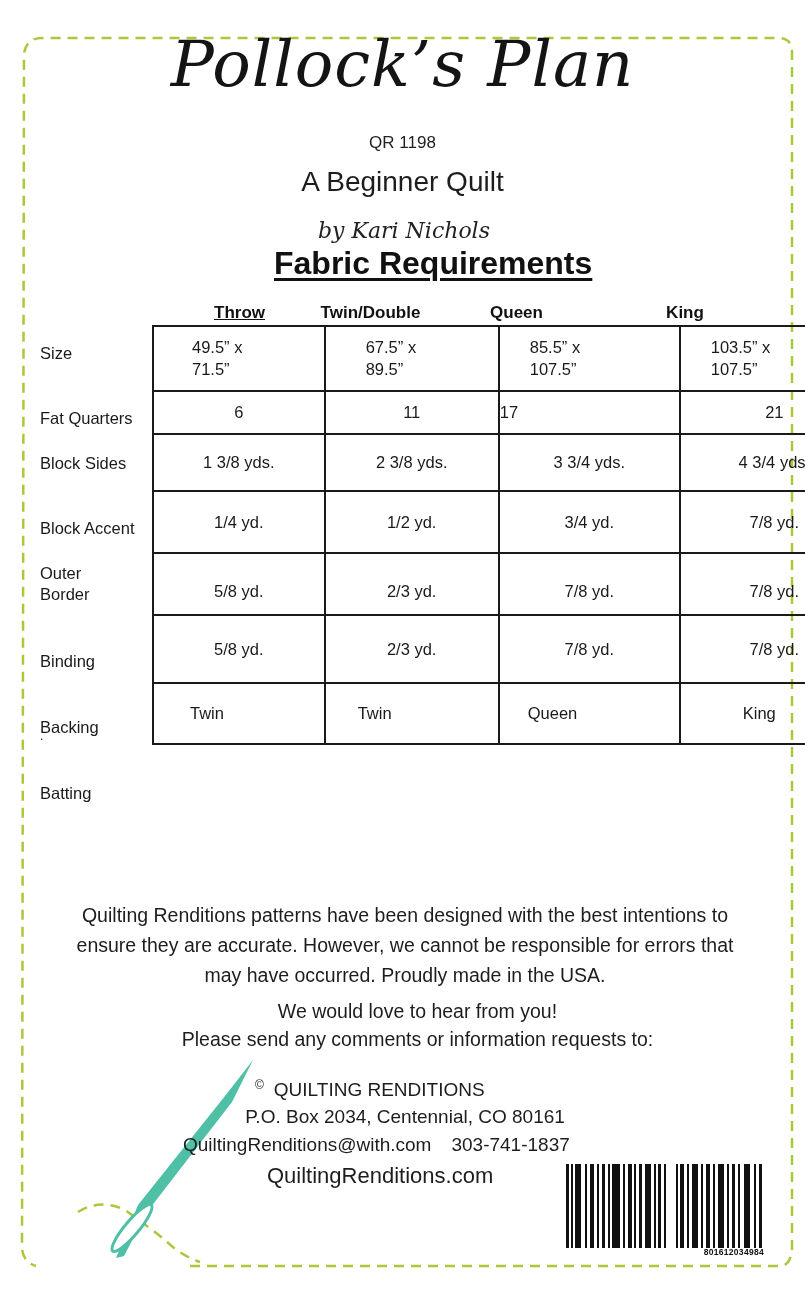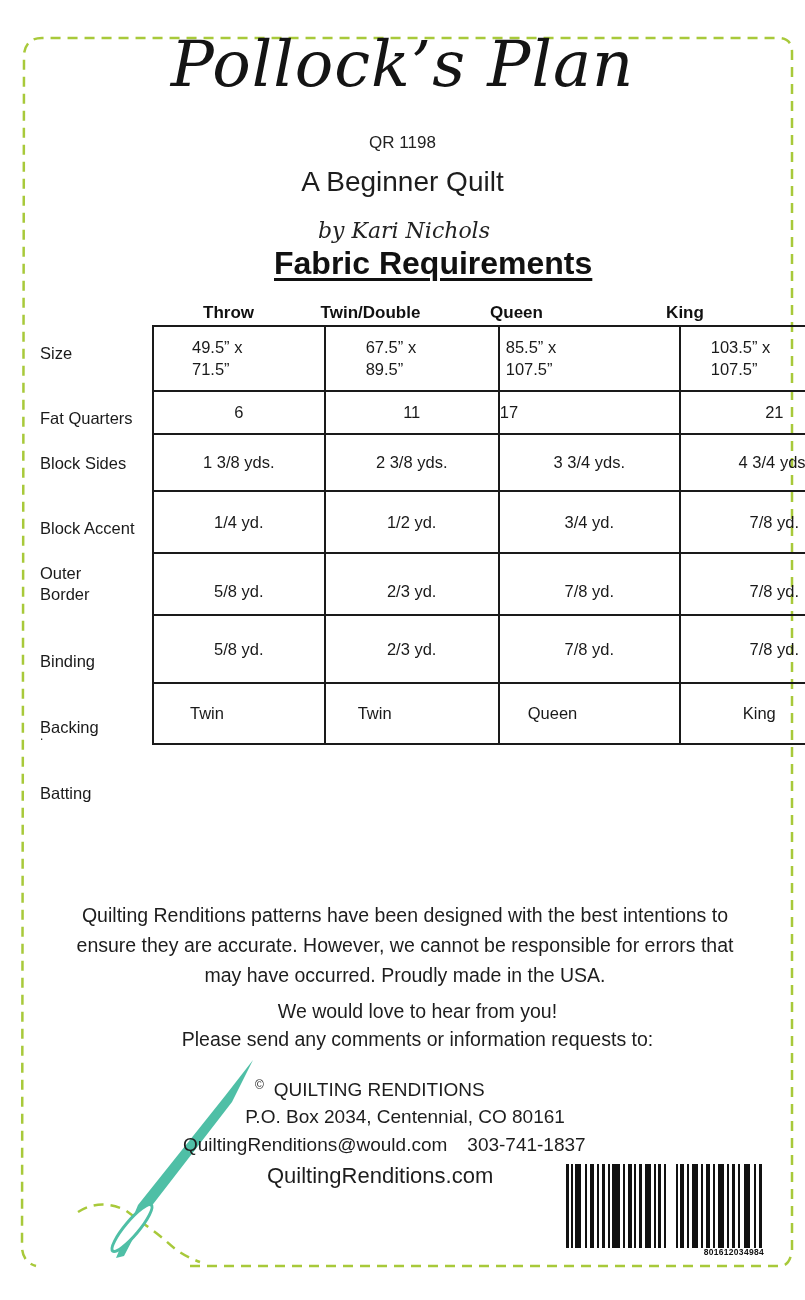--- a/index.html
+++ b/index.html
@@ -38,21 +38,21 @@
     <ellipse cx="132" cy="1228" rx="7" ry="30" transform="rotate(40 132 1228)" fill="#ffffff" stroke="#4fbfa6" stroke-width="3"></ellipse>
   </g>
 </svg>
 
 <div class="title">Pollock’s Plan</div>
 <div class="code">QR 1198</div>
 <div class="subtitle">A Beginner Quilt</div>
 <div class="byline">by Kari Nichols</div>
 <div class="req-title">Fabric Requirements</div>
 
-<div class="col-head" style="left:156px;width:145px;">Throw</div>
+<div class="col-head" style="left:167px;width:145px;text-decoration:underline;">Throw</div>
 <div class="col-head" style="left:297px;width:147px;">Twin/Double</div>
 <div class="col-head" style="left:440px;width:153px;">Queen</div>
 <div class="col-head" style="left:605px;width:160px;">King</div>
 
 <div class="row-label" style="top:343px;">Size</div>
 <div class="row-label" style="top:408px;">Fat Quarters</div>
 <div class="row-label" style="top:453px;">Block Sides</div>
 <div class="row-label" style="top:518px;">Block Accent</div>
 <div class="row-label" style="top:563px;white-space:pre-line;">Outer
 Border</div>
@@ -66,21 +66,21 @@
       <tr style="height:65px;">
     <td class="c0">
           <div class="cell-in" style="white-space:pre-line;">49.5” x
 71.5”</div>
         </td>
     <td class="c1">
           <div class="cell-in" style="white-space:pre-line;padding-left:40px;">67.5” x
 89.5”</div>
         </td>
     <td class="c2">
-          <div class="cell-in" style="white-space:pre-line;padding-left:6px;">85.5” x
+          <div class="cell-in" style="white-space:pre-line;padding-left:30px;">85.5” x
 107.5”</div>
         </td>
     <td class="c3">
           <div class="cell-in" style="white-space:pre-line;padding-left:30px;">103.5” x
 107.5”</div>
         </td>
   </tr>
   <tr style="height:43px;">
     <td style="text-align:center;">6</td>
     <td style="text-align:center;">11</td>
@@ -123,21 +123,21 @@
 <div class="disclaimer">Quilting Renditions patterns have been designed with the best intentions to ensure they are accurate. However, we cannot be responsible for errors that may have occurred. Proudly made in the USA.</div>
 <div class="contact">
   <div>We would love to hear from you!</div>
   <div>Please send any comments or information requests to:</div>
 </div>
 <div class="company">
   <span class="copy">©</span><span>QUILTING RENDITIONS</span>
 </div>
 <div class="address">P.O. Box 2034, Centennial, CO 80161</div>
 <div class="email-line">
-  <span>QuiltingRenditions@would.com</span><span class="phone">303-741-1837</span>
+  <span>QuiltingRenditions@with.com</span><span class="phone">303-741-1837</span>
 </div>
 <div class="website">QuiltingRenditions.com</div>
 
 <svg class="barcode" viewBox="0 0 198 84" preserveAspectRatio="none">
   <g fill="#111">
     <rect x="0" y="0" width="3" height="84"></rect>
       <rect x="5" y="0" width="2" height="84"></rect>
       <rect x="9" y="0" width="6" height="84"></rect>
     <rect x="19" y="0" width="2" height="84"></rect>
       <rect x="24" y="0" width="4" height="84"></rect>

